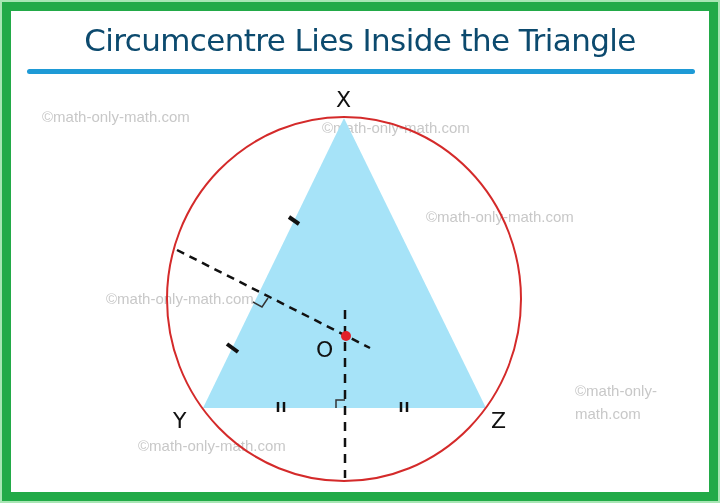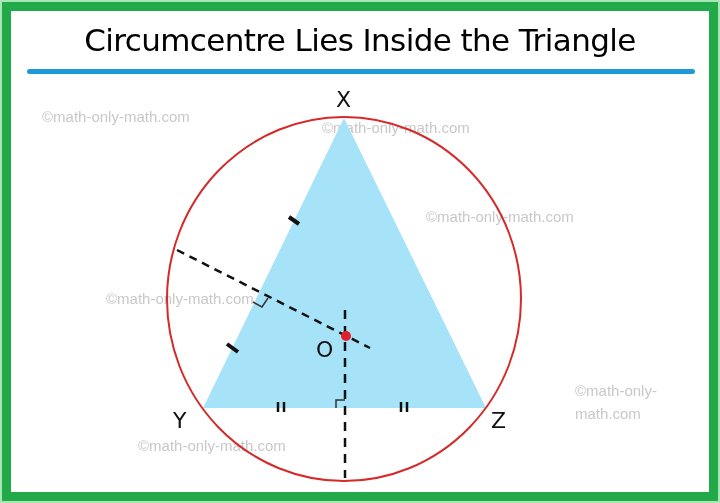--- a/index.html
+++ b/index.html
@@ -12,21 +12,21 @@
       position: absolute; left: 2px; top: 2px; width: 716px; height: 499px;
       box-sizing: border-box;
       border: 9px solid #22aa48;
       background: #ffffff;
     }
     .title {
       position: absolute; left: 0; top: 22px; width: 720px;
       text-align: center;
       font-family: "DejaVu Sans", sans-serif;
       font-size: 31px; letter-spacing: -0.6px;
-      color: #000000;
+      color: #0c4a6e;
       white-space: nowrap;
     }
     .underline {
       position: absolute; left: 27px; top: 69px; width: 668px; height: 5px;
       background: #1e9ad6; border-radius: 3px;
     }
     svg.diagram { position: absolute; left: 0; top: 0; }
     .wm { font-family: "Liberation Sans", sans-serif; font-size: 15px; fill: #c8c8c8; }
     .lbl { font-family: "DejaVu Sans", sans-serif; font-size: 22px; fill: #111111; }
   </style>

